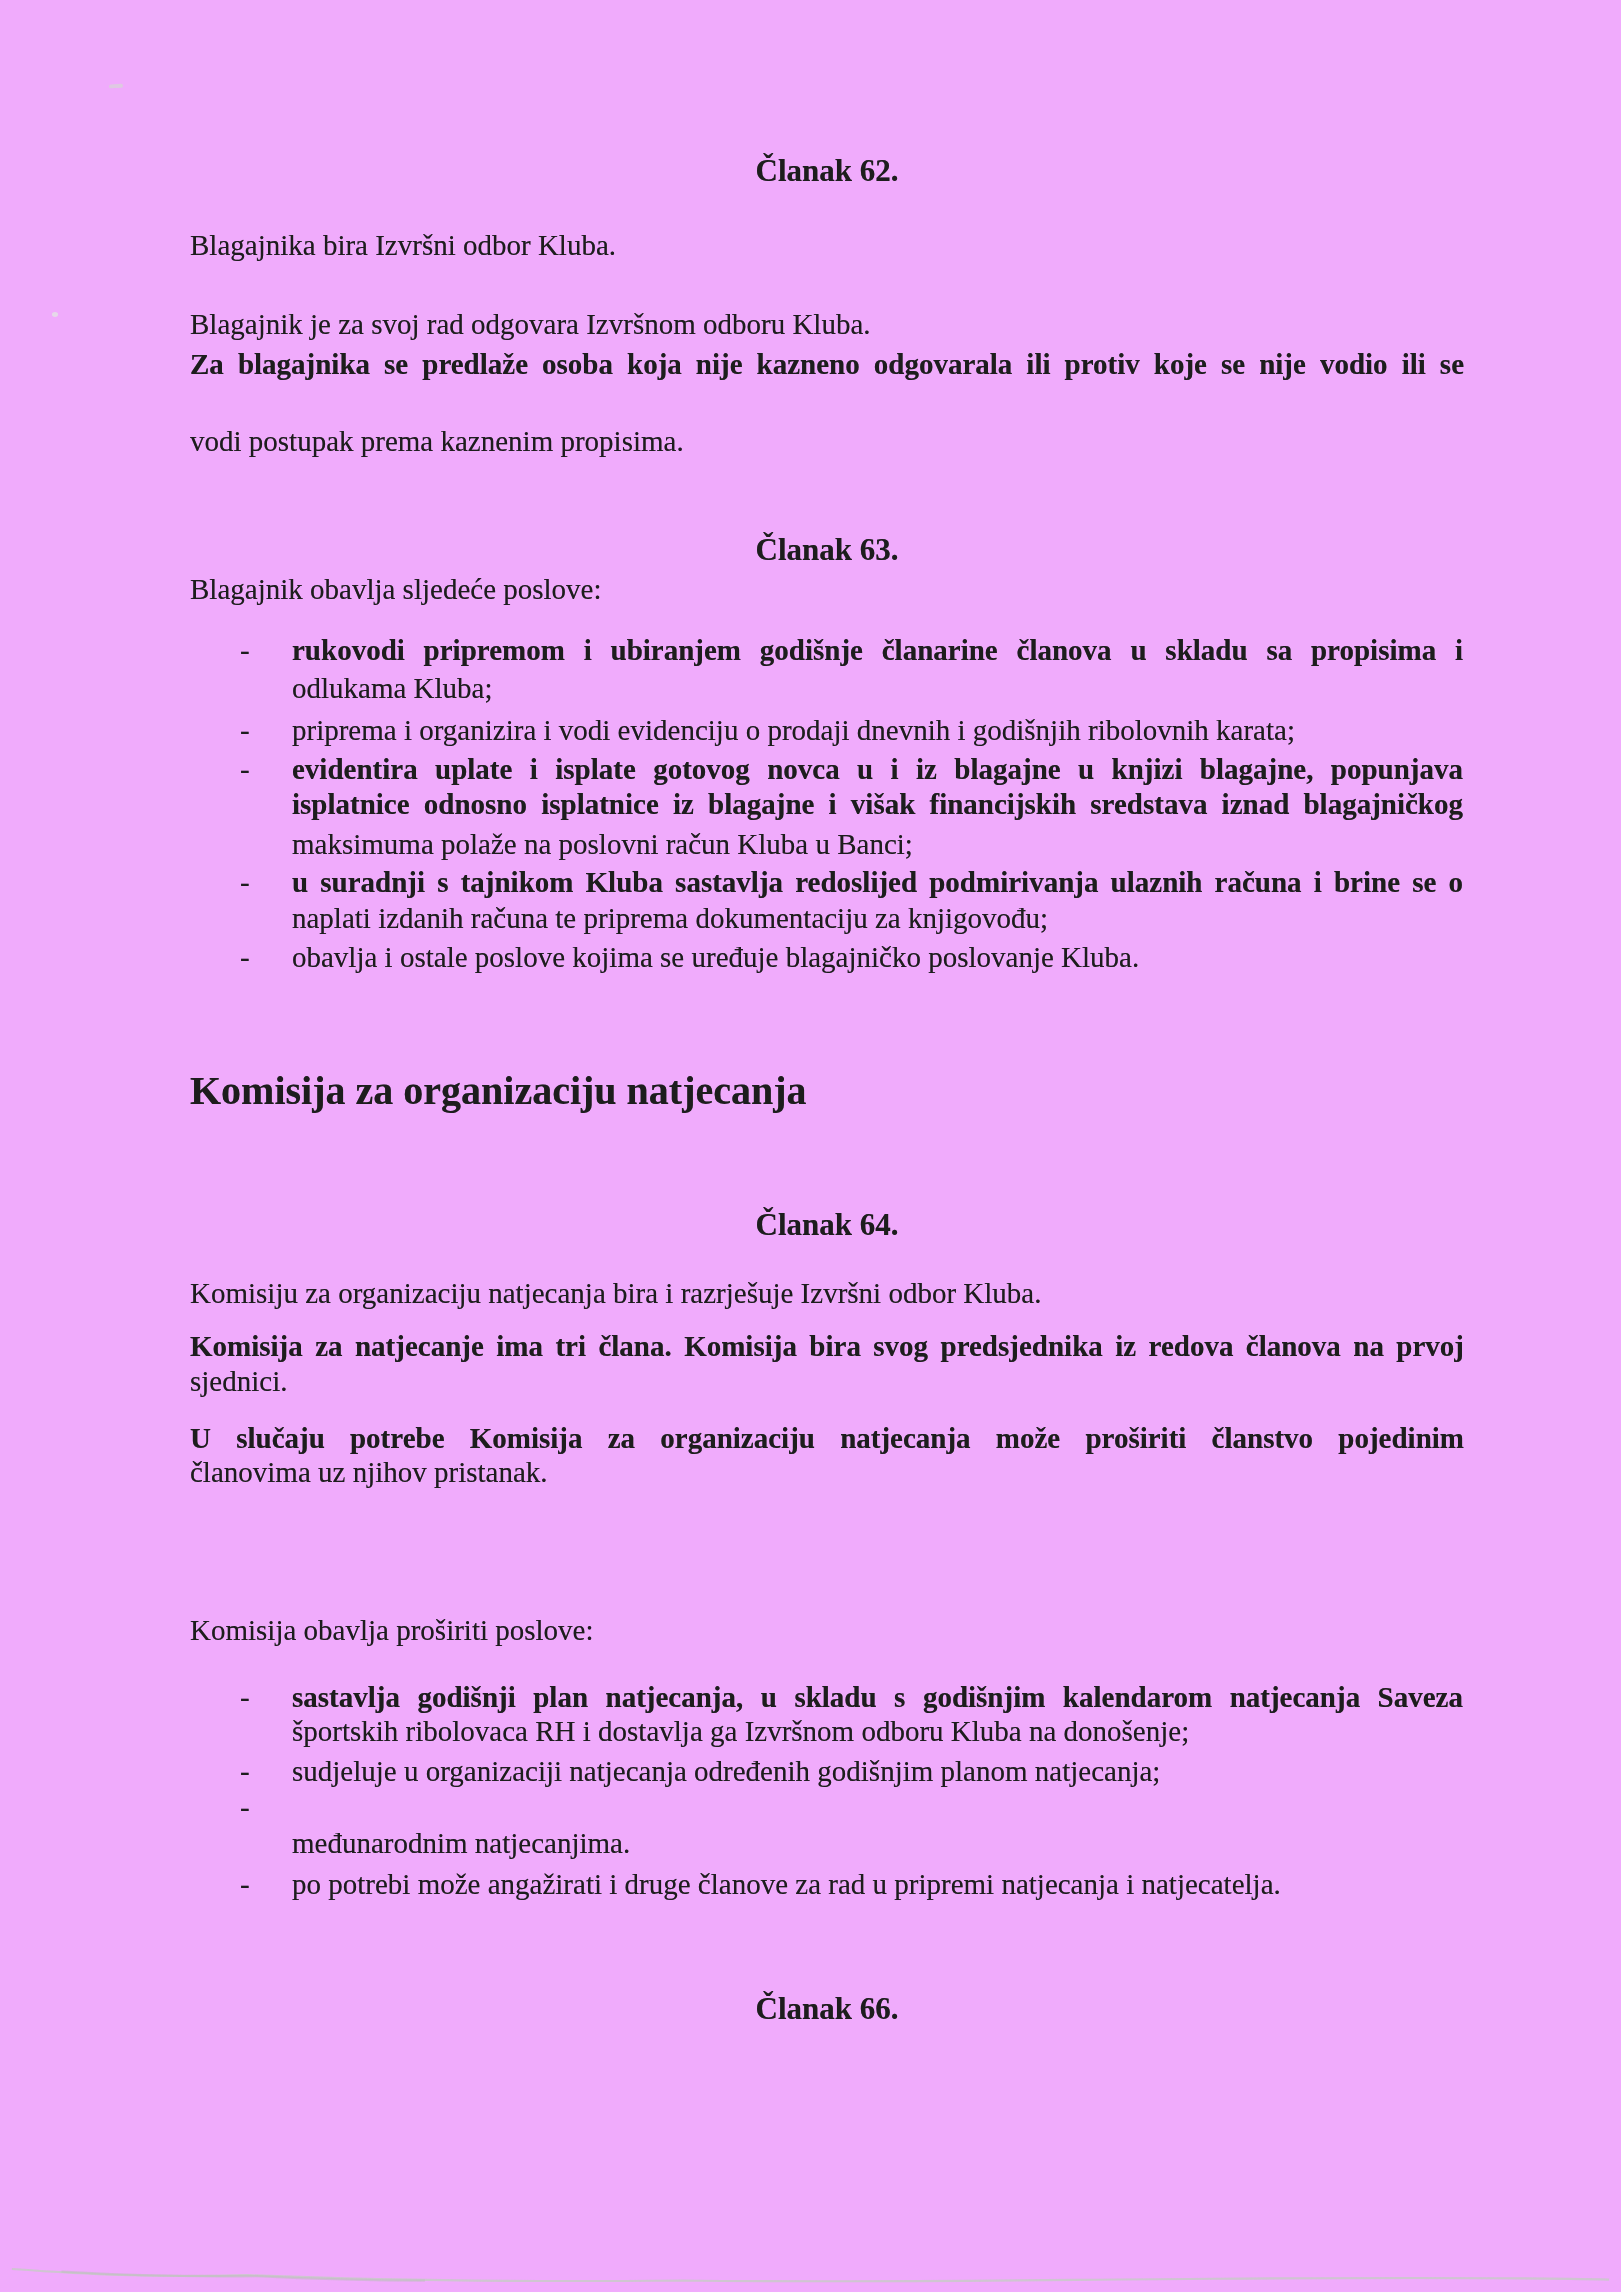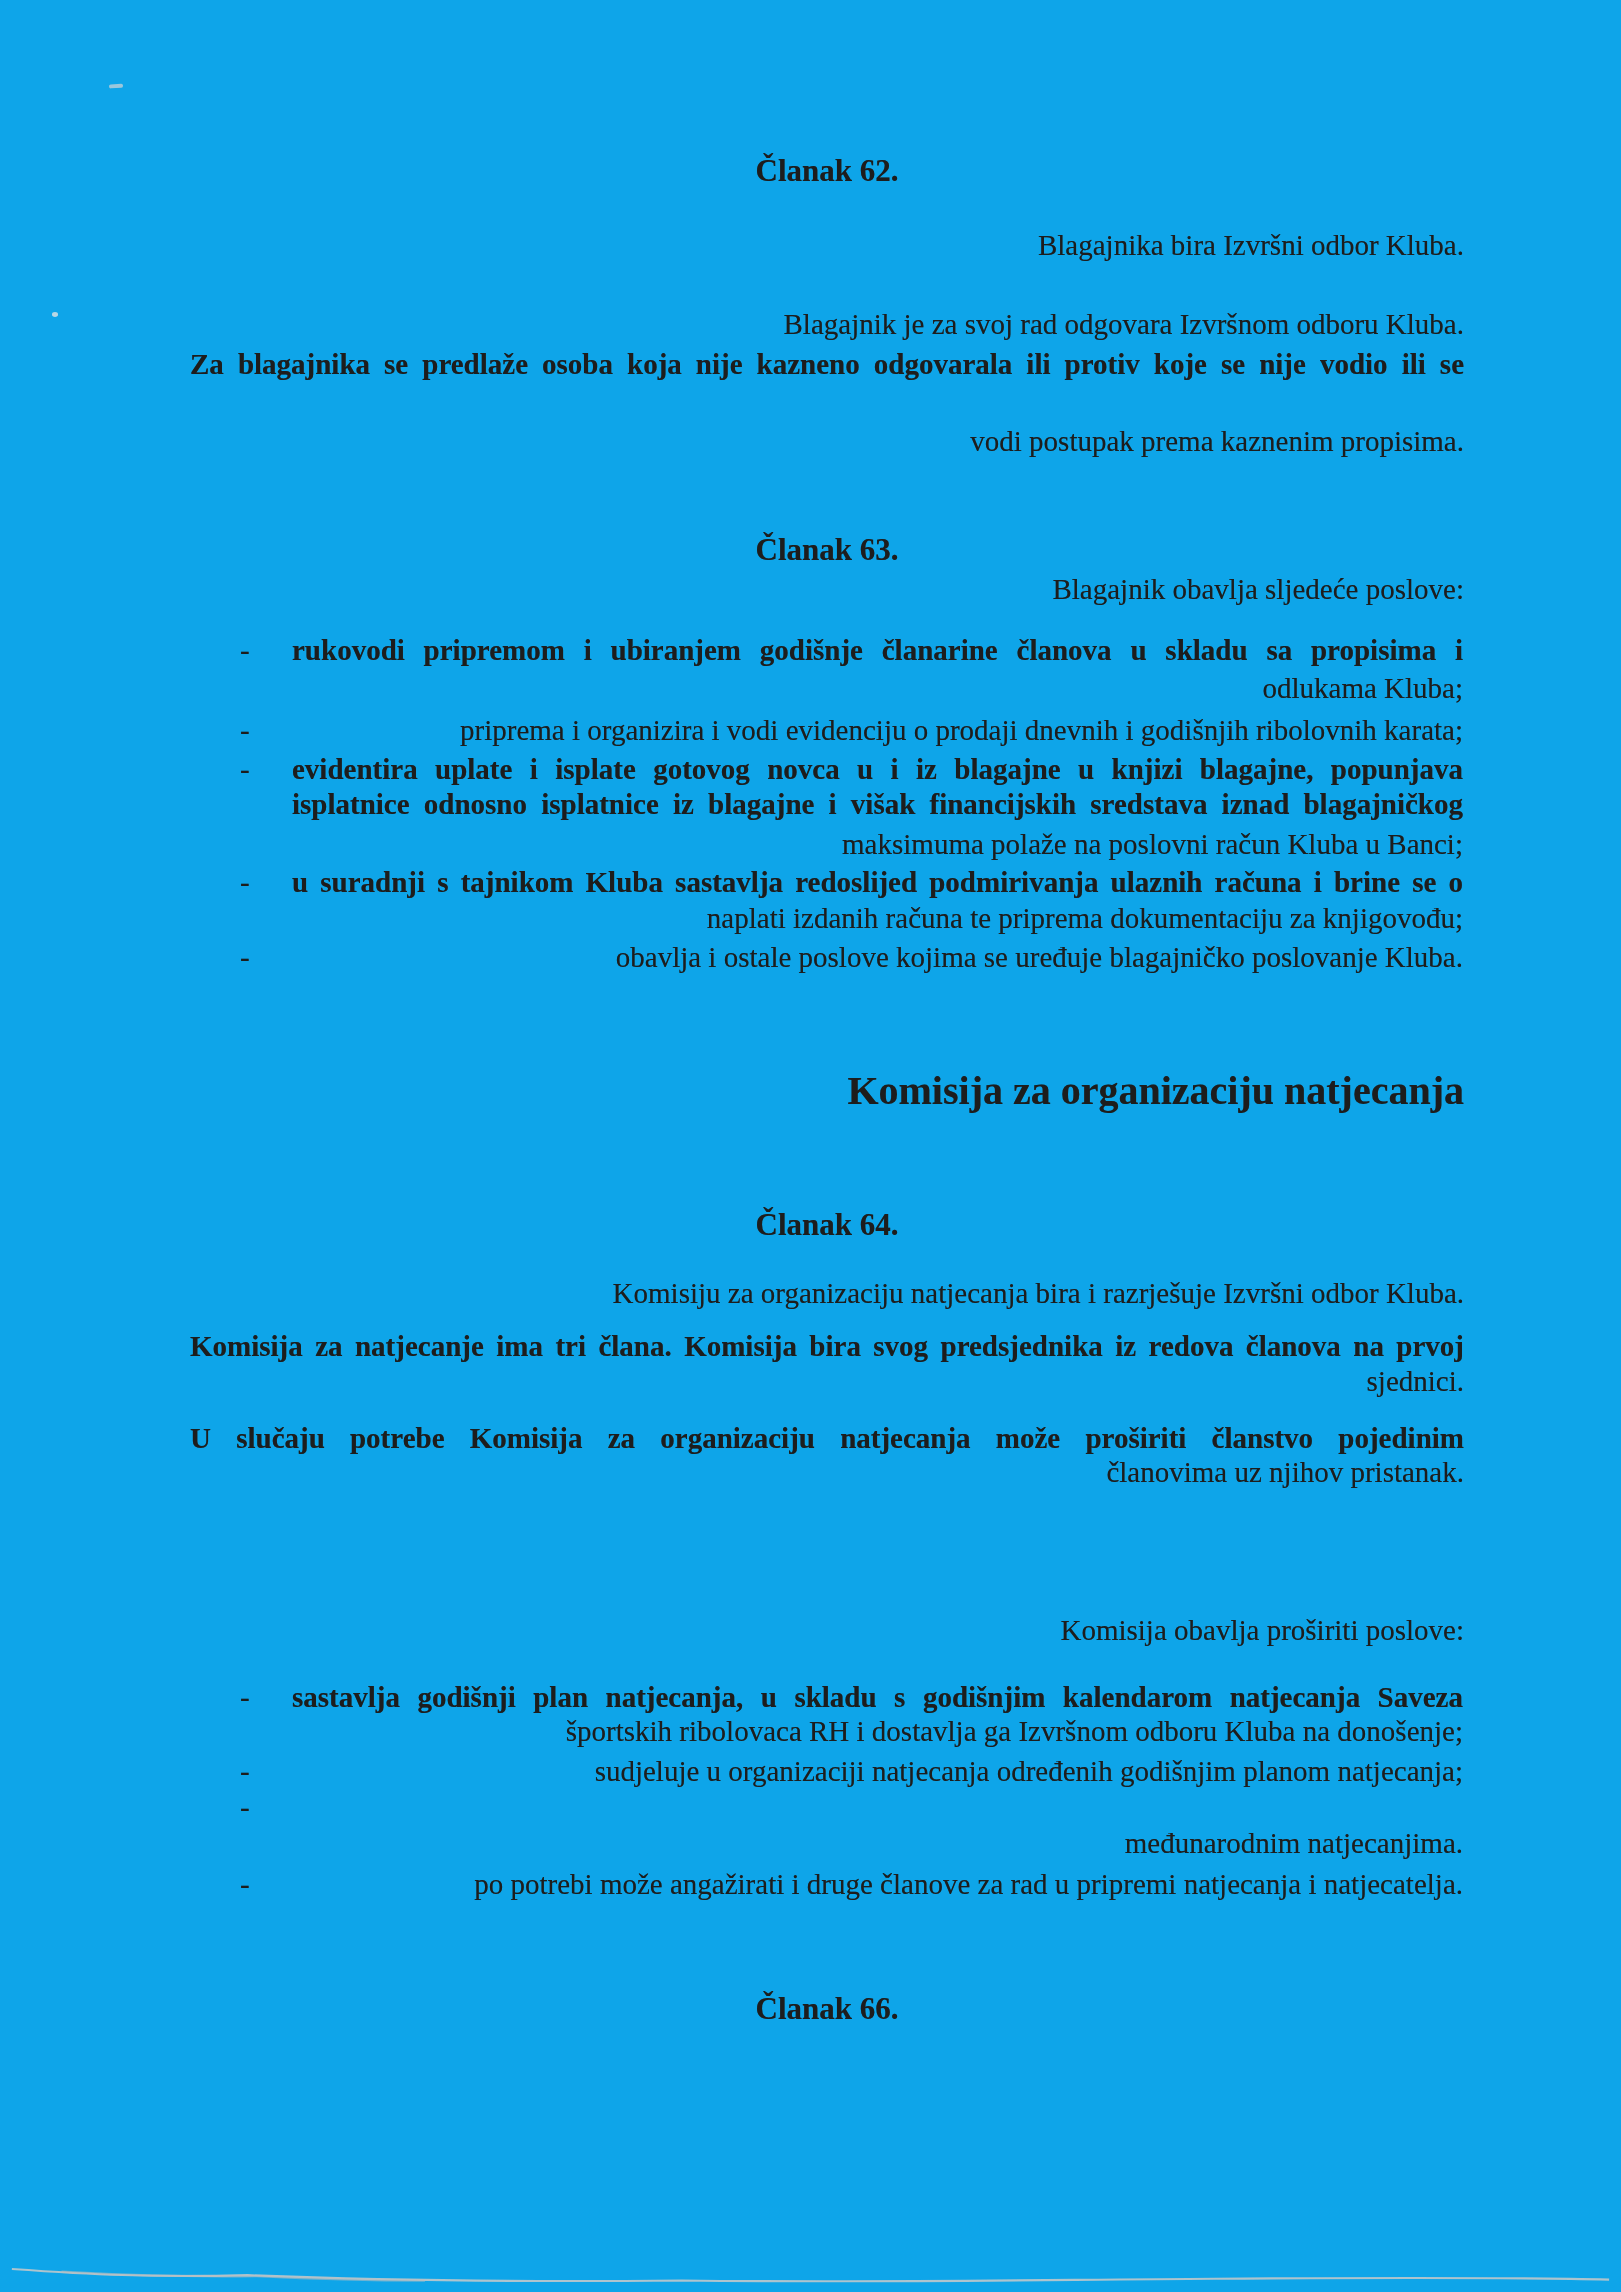--- a/index.html
+++ b/index.html
@@ -4,34 +4,33 @@
 <style>
   html, body {
     margin: 0;
     padding: 0;
     background: #ffffff;
   }
   #page {
     position: relative;
     width: 1621px;
     height: 2293px;
-    background: #0ea5e9;
+    background: #f0abfc;
     overflow: hidden;
     font-family: "Liberation Serif", "DejaVu Serif", serif;
   }
   .line {
     position: absolute;
     left: 190px;
     width: 1274px;
     font-size: 29px;
     line-height: 38px;
     color: #1d1d1d;
     white-space: nowrap;
     text-shadow: 0 0 0.5px rgba(40,40,40,0.55);
-    text-align: right;
   }
   .just {
     white-space: normal;
     text-align: justify;
     text-align-last: justify;
     text-justify: inter-word;
     font-weight: bold;
   }
   .heading {
     font-weight: bold;

